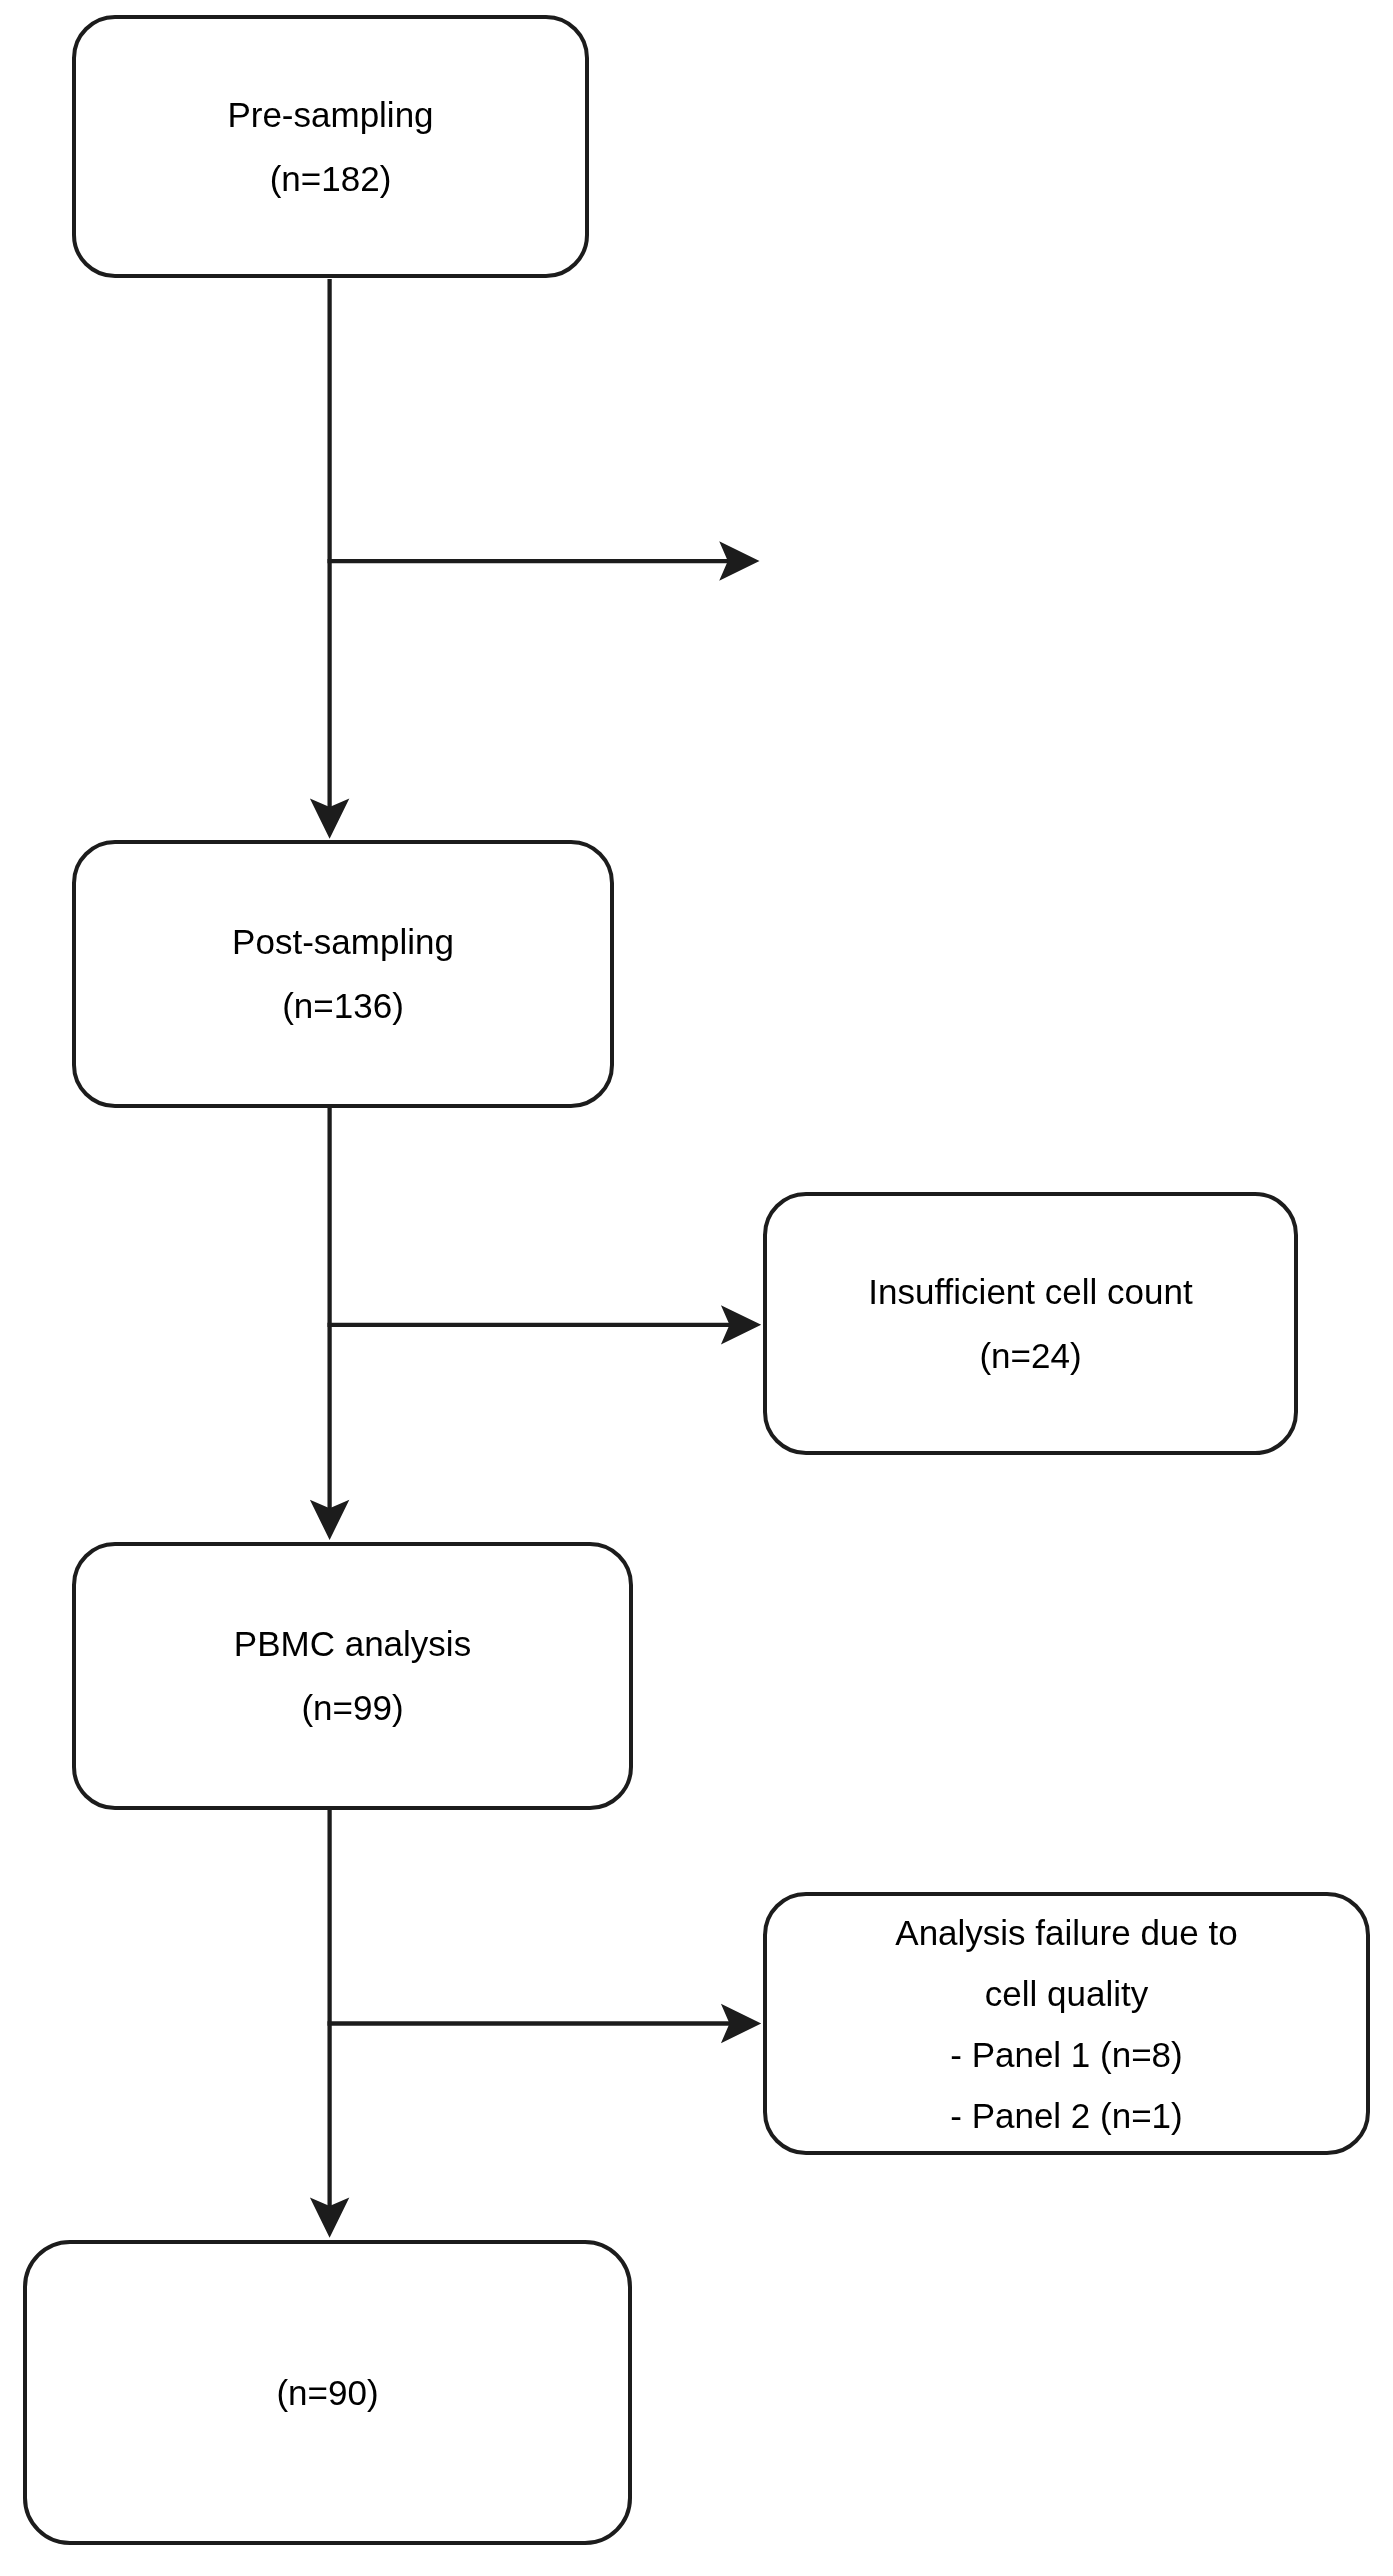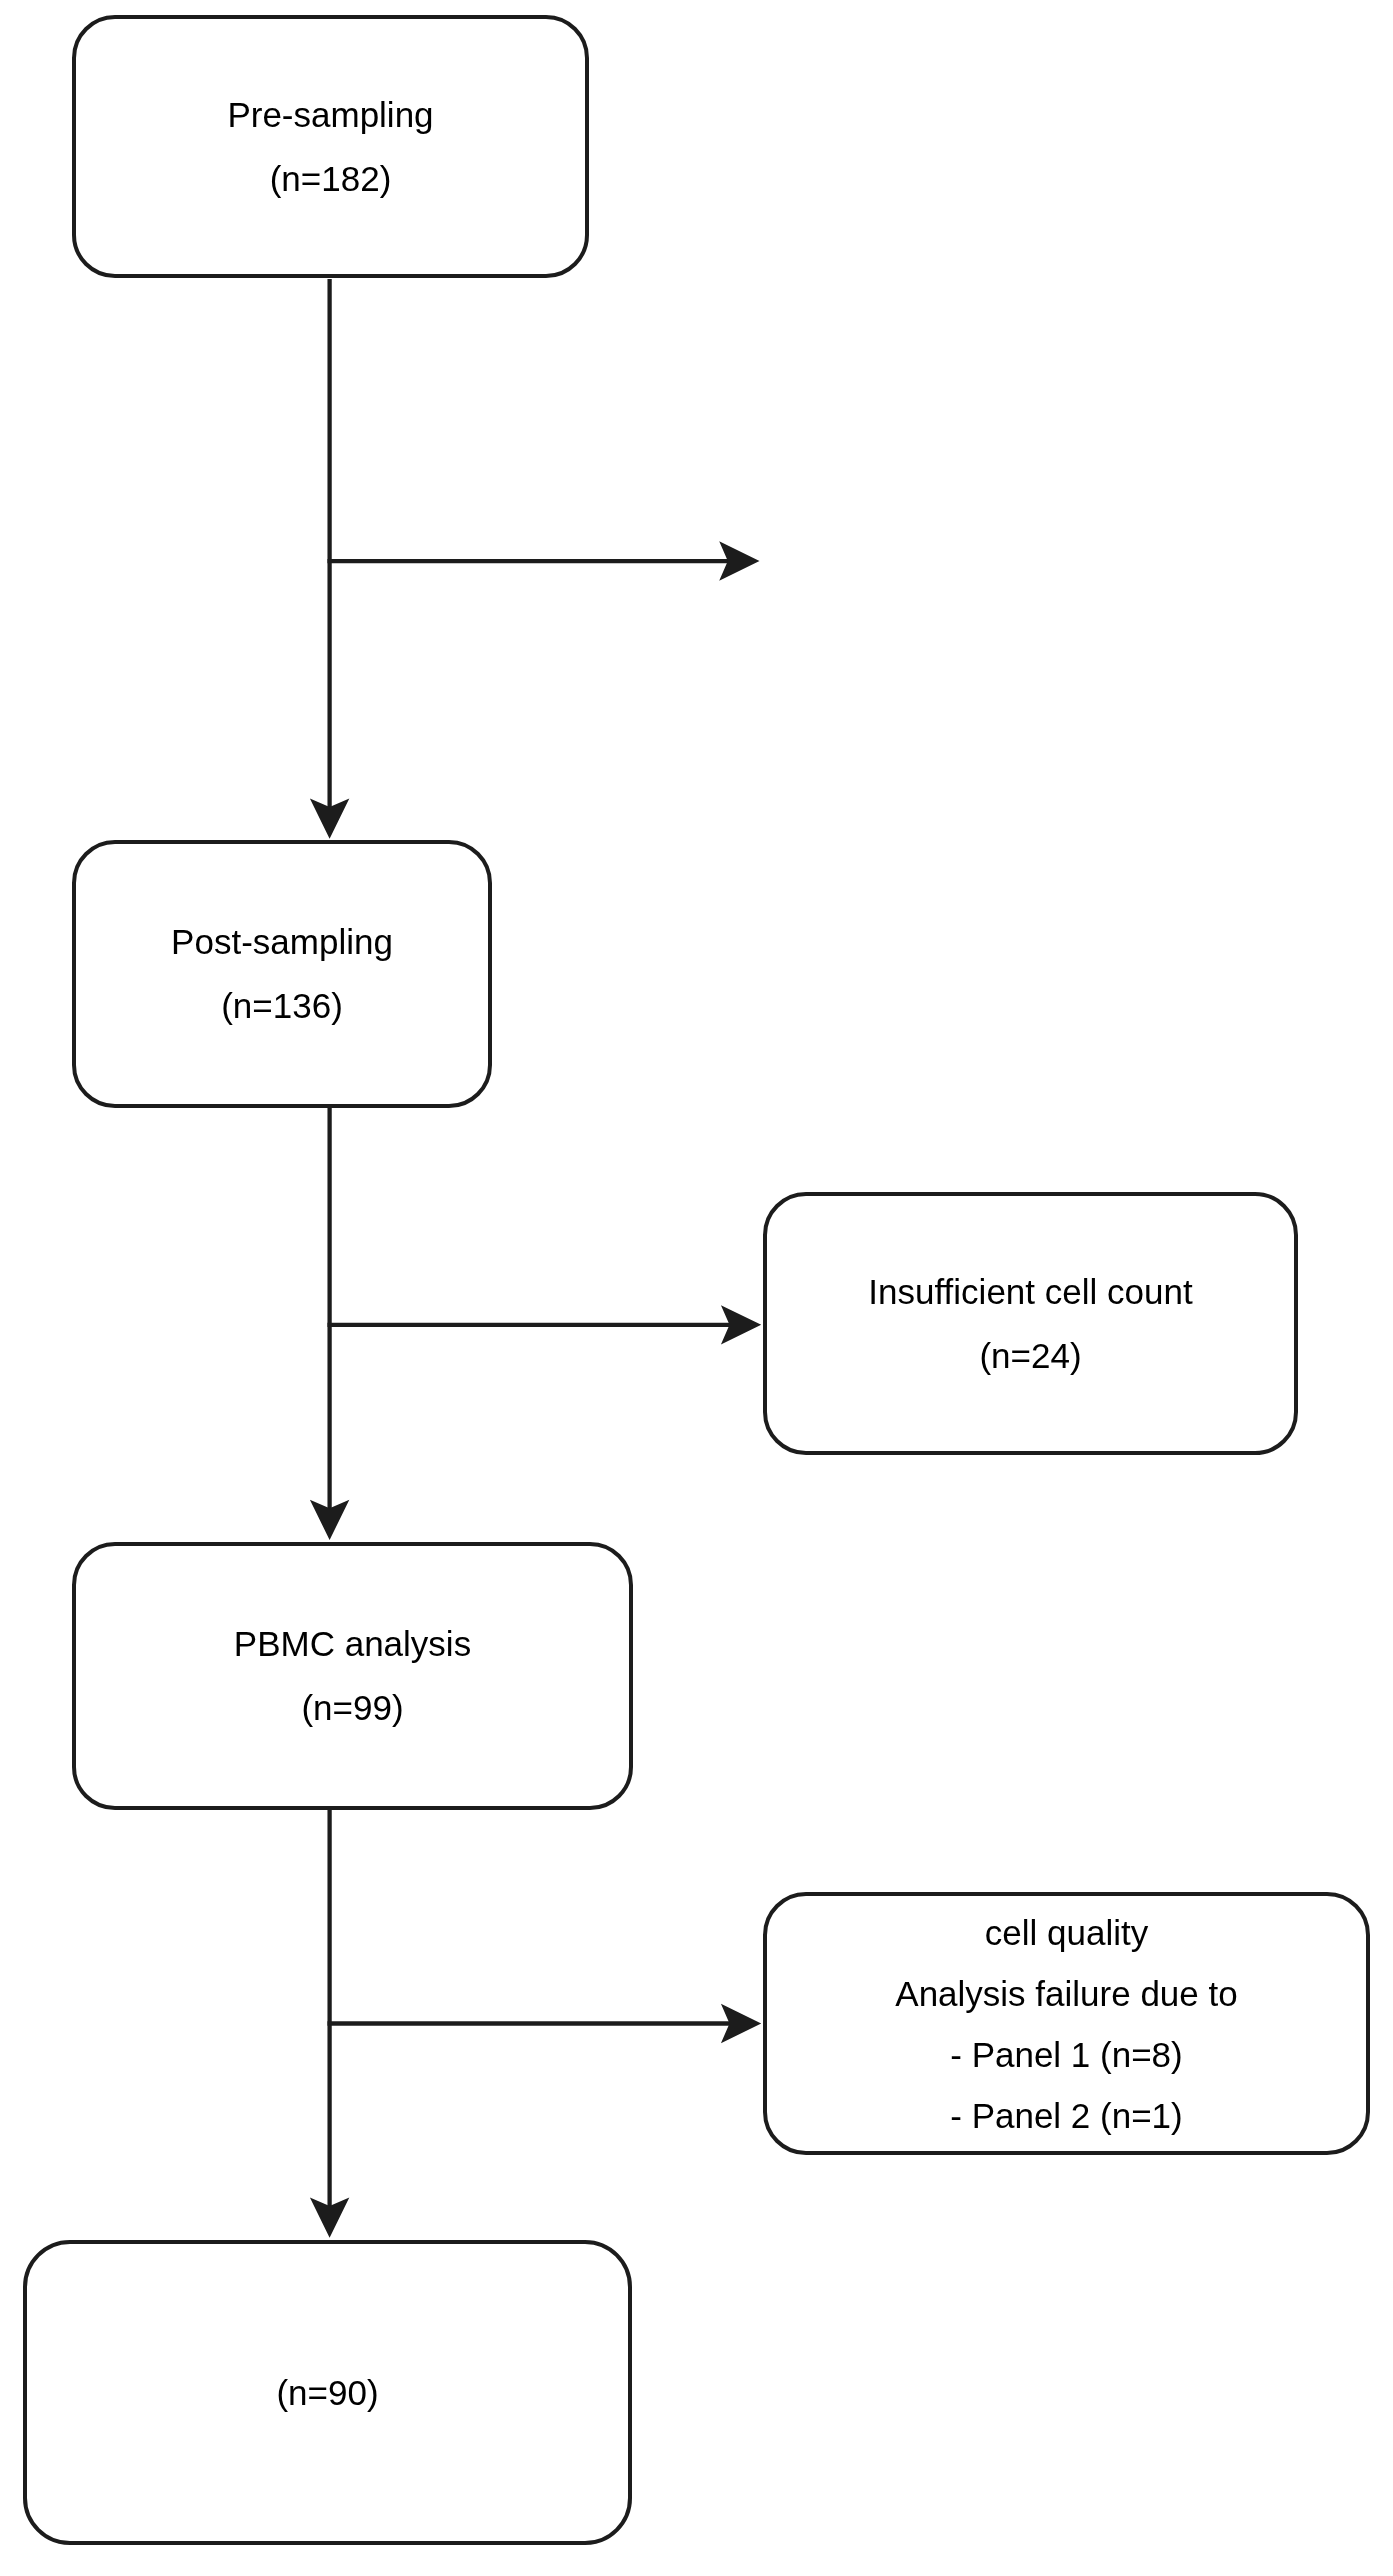--- a/index.html
+++ b/index.html
@@ -25,21 +25,21 @@
     flex-direction: column;
     justify-content: center;
     align-items: center;
     text-align: center;
     font-size: 35px;
     line-height: 64px;
   }
   .box .line { width: 100%; }
 
   #box-pre   { left: 72px;  top: 15.4px;   width: 517px; height: 263px; }
-  #box-post  { left: 72px;  top: 840px;  width: 420px; height: 268px; }
+  #box-post  { left: 72px;  top: 840px;  width: 542px; height: 268px; }
   #box-pbmc  { left: 72px;  top: 1542px; width: 561px; height: 268px; }
   #box-final { left: 23px;  top: 2240px; width: 609px; height: 305px; border-radius: 47px; }
 
   #box-excl1 { left: 761px; top: 367px;  width: 609px; height: 392px; line-height: 60px; }
   #box-excl2 { left: 763px; top: 1192px; width: 535px; height: 263px; }
   #box-excl3 { left: 763px; top: 1892px; width: 607px; height: 263px; line-height: 61px; }
 
   svg.connectors {
     position: absolute;
     left: 0; top: 0;
@@ -107,20 +107,20 @@
     <div class="line">(n=90)</div>
   </div>
 
 
   <div class="box" id="box-excl2">
     <div class="line">Insufficient cell count</div>
     <div class="line">(n=24)</div>
   </div>
 
   <div class="box" id="box-excl3">
+    <div class="line">Analysis failure due to</div>
     <div class="line">cell quality</div>
-    <div class="line">Analysis failure due to</div>
     <div class="line">- Panel 1 (n=8)</div>
     <div class="line">- Panel 2 (n=1)</div>
   </div>
 
 </div>
 
 
 </body></html>

